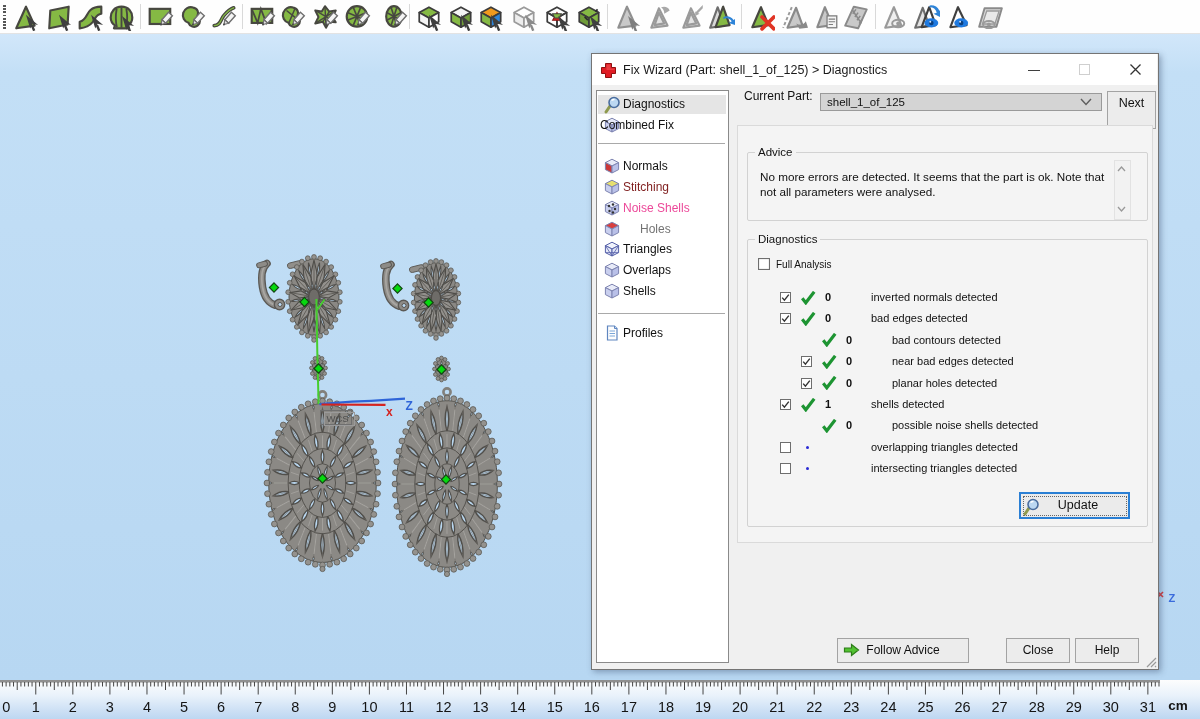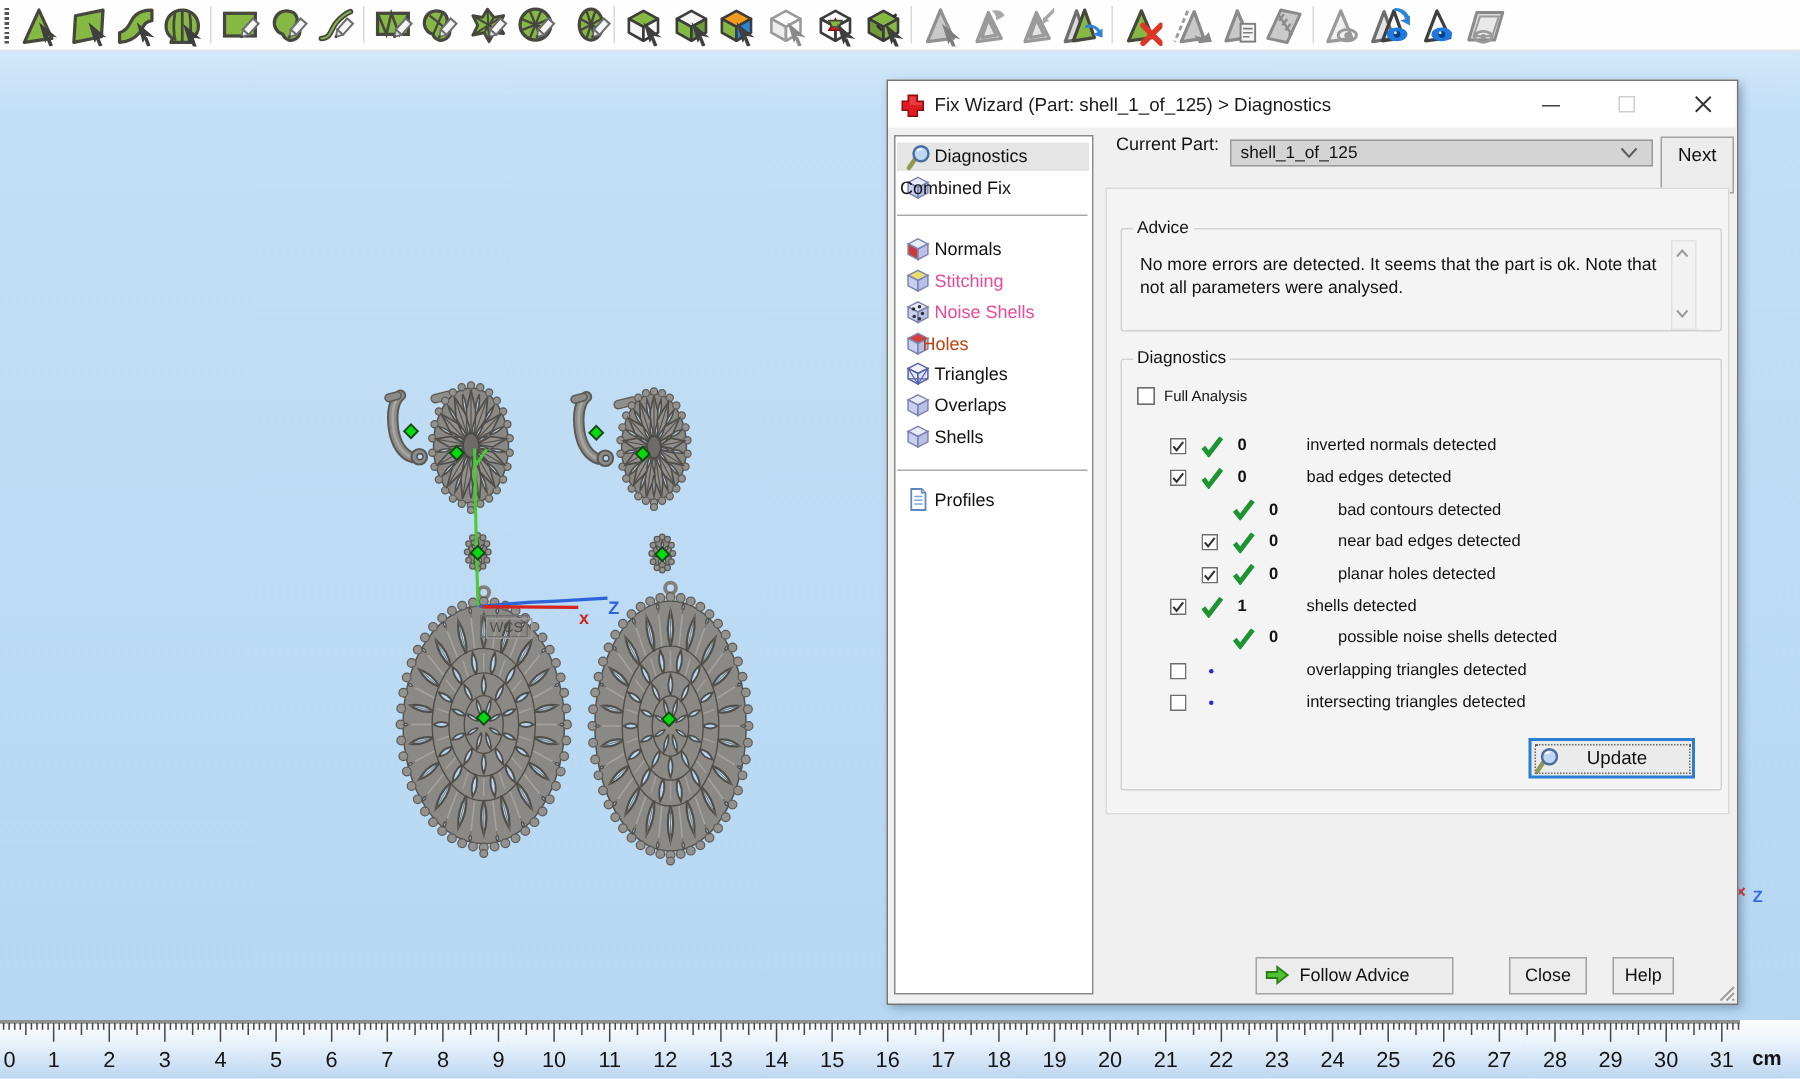--- a/index.html
+++ b/index.html
@@ -863,38 +863,38 @@
     <path d="M8,1.2 L14.6,4.6 L8,8 L1.4,4.6 Z" fill="#e8ebf8" stroke="#7d83b0" stroke-width="1"></path>
     <path d="M1.4,4.6 L8,8 L8,15 L1.4,11.6 Z" fill="#cc3838" stroke="#7d83b0" stroke-width="1"></path>
     <path d="M14.6,4.6 L8,8 L8,15 L14.6,11.6 Z" fill="#b9c0e8" stroke="#7d83b0" stroke-width="1"></path>
   </svg>
 <div style="position:absolute;left:623px;top:159.0px;font-size:12px;color:#111">Normals</div>
 <svg style="position:absolute;left:604px;top:178.9px" width="16" height="16" viewBox="0 0 16 16">
     <path d="M8,1.2 L14.6,4.6 L8,8 L1.4,4.6 Z" fill="#e6df70" stroke="#7d83b0" stroke-width="1"></path>
     <path d="M1.4,4.6 L8,8 L8,15 L1.4,11.6 Z" fill="#c9cfee" stroke="#7d83b0" stroke-width="1"></path>
     <path d="M14.6,4.6 L8,8 L8,15 L14.6,11.6 Z" fill="#b9c0e8" stroke="#7d83b0" stroke-width="1"></path>
   </svg>
-<div style="position:absolute;left:623px;top:179.9px;font-size:12px;color:#ec4899">Stitching</div>
+<div style="position:absolute;left:623px;top:179.9px;font-size:12px;color:#7f1d1d">Stitching</div>
 <svg style="position:absolute;left:604px;top:199.8px" width="16" height="16" viewBox="0 0 16 16">
     <path d="M8,1.2 L14.6,4.6 L8,8 L1.4,4.6 Z" fill="#e8ebf8" stroke="#7d83b0" stroke-width="1"></path>
     <path d="M1.4,4.6 L8,8 L8,15 L1.4,11.6 Z" fill="#c9cfee" stroke="#7d83b0" stroke-width="1"></path>
     <path d="M14.6,4.6 L8,8 L8,15 L14.6,11.6 Z" fill="#b9c0e8" stroke="#7d83b0" stroke-width="1"></path>
     <circle cx="5" cy="6" r="1.2" fill="#333"></circle>
     <circle cx="9" cy="4.5" r="1.2" fill="#333"></circle>
     <circle cx="11" cy="9" r="1.2" fill="#333"></circle>
     <circle cx="5.5" cy="11" r="1.2" fill="#333"></circle>
     <circle cx="9" cy="12.5" r="1.2" fill="#333"></circle>
   </svg>
 <div style="position:absolute;left:623px;top:200.8px;font-size:12px;color:#ec4899">Noise Shells</div>
 <svg style="position:absolute;left:604px;top:220.6px" width="16" height="16" viewBox="0 0 16 16">
     <path d="M8,1.2 L14.6,4.6 L8,8 L1.4,4.6 Z" fill="#d84040" stroke="#7d83b0" stroke-width="1"></path>
     <path d="M1.4,4.6 L8,8 L8,15 L1.4,11.6 Z" fill="#c9cfee" stroke="#7d83b0" stroke-width="1"></path>
     <path d="M14.6,4.6 L8,8 L8,15 L14.6,11.6 Z" fill="#b9c0e8" stroke="#7d83b0" stroke-width="1"></path>
   </svg>
-<div style="position:absolute;left:615px;top:221.6px;font-size:12px;color:#c2410c">Holes</div>
+<div style="position:absolute;left:640px;top:221.6px;font-size:12px;color:#737373">Holes</div>
 <svg style="position:absolute;left:604px;top:241.4px" width="16" height="16" viewBox="0 0 16 16">
     <path d="M8,1.2 L14.6,4.6 L8,8 L1.4,4.6 Z" fill="#f0f3fc" stroke="#5560a8" stroke-width="1"></path>
     <path d="M1.4,4.6 L8,8 L8,15 L1.4,11.6 Z" fill="#e6eaf8" stroke="#5560a8" stroke-width="1"></path>
     <path d="M14.6,4.6 L8,8 L8,15 L14.6,11.6 Z" fill="#dde2f6" stroke="#5560a8" stroke-width="1"></path>
     <path d="M1.4,4.6 L8,15 M14.6,4.6 L8,15 M1.4,11.6 L14.6,11.6" stroke="#5560a8" stroke-width="0.8" fill="none"></path>
   </svg>
 <div style="position:absolute;left:623px;top:242.4px;font-size:12px;color:#111">Triangles</div>
 <svg style="position:absolute;left:604px;top:262.2px" width="16" height="16" viewBox="0 0 16 16">
     <path d="M8,1.2 L14.6,4.6 L8,8 L1.4,4.6 Z" fill="#e8ebf8" stroke="#7d83b0" stroke-width="1"></path>
     <path d="M1.4,4.6 L8,8 L8,15 L1.4,11.6 Z" fill="#c9cfee" stroke="#7d83b0" stroke-width="1"></path>
@@ -1011,22 +1011,22 @@
 <svg style="position:absolute;left:1023px;top:497.5px" width="18.0" height="18.0" viewBox="0 0 18 18">
     <line x1="6" y1="10" x2="2" y2="16" stroke="#8f9a4e" stroke-width="3" stroke-linecap="round"></line>
     <circle cx="10" cy="6.5" r="5" fill="#bcd8f2" stroke="#4a6d9e" stroke-width="1.6"></circle>
     <path d="M7.5,4.5 a4,4 0 0 1 3,-1" stroke="#fff" stroke-width="1.4" fill="none"></path>
   </svg>
 <div style="position:absolute;left:1026px;top:492px;width:104px;height:26px;text-align:center;line-height:26px;font-size:12.5px;color:#111">Update</div>
 <div class="btn" style="left:837px;top:638px;width:132px;height:25px;line-height:23px;font-size:12px">Follow Advice</div>
 <svg style="position:absolute;left:843px;top:643px" width="17" height="14" viewBox="0 0 17 14">
     <path d="M1.5,5 L8.5,5 L8.5,1.5 L15.5,7 L8.5,12.5 L8.5,9 L1.5,9 Z" fill="#52c232" stroke="#2c7d18" stroke-width="1.2"></path>
   </svg>
-<div class="btn" style="left:1006px;top:638px;width:52px;height:25px;line-height:23px;font-size:12px">Close</div>
-<div class="btn" style="left:1075px;top:638px;width:41px;height:25px;line-height:23px;font-size:12px">Help</div>
+<div class="btn" style="left:1006px;top:638px;width:64px;height:25px;line-height:23px;font-size:12px">Close</div>
+<div class="btn" style="left:1075px;top:638px;width:64px;height:25px;line-height:23px;font-size:12px">Help</div>
 <svg style="position:absolute;left:1145px;top:656px" width="12" height="12" viewBox="0 0 12 12">
     <path d="M11,2 L2,11 M11,6 L6,11 M11,10 L10,11" stroke="#9a9a9a" stroke-width="1.2"></path>
   </svg>
 <div style="position:absolute;left:0;top:680px;width:1200px;height:39px;background:linear-gradient(#fdfdfd 0,#e9f2fb 40%,#cadef4 82%,#bdd7f1 100%)">
     <svg width="1200" height="39" viewBox="0 0 1200 39" style="position:absolute;left:0;top:0">
       <rect x="0" y="0" width="1160" height="2.5" fill="#8f8f8f"></rect>
       <line x1="2.41" y1="2" x2="2.41" y2="6.5" stroke="#454545" stroke-width="1"></line>
       <line x1="6.11" y1="2" x2="6.11" y2="6.5" stroke="#454545" stroke-width="1"></line>
       <line x1="9.82" y1="2" x2="9.82" y2="6.5" stroke="#454545" stroke-width="1"></line>
       <line x1="13.53" y1="2" x2="13.53" y2="6.5" stroke="#454545" stroke-width="1"></line>

